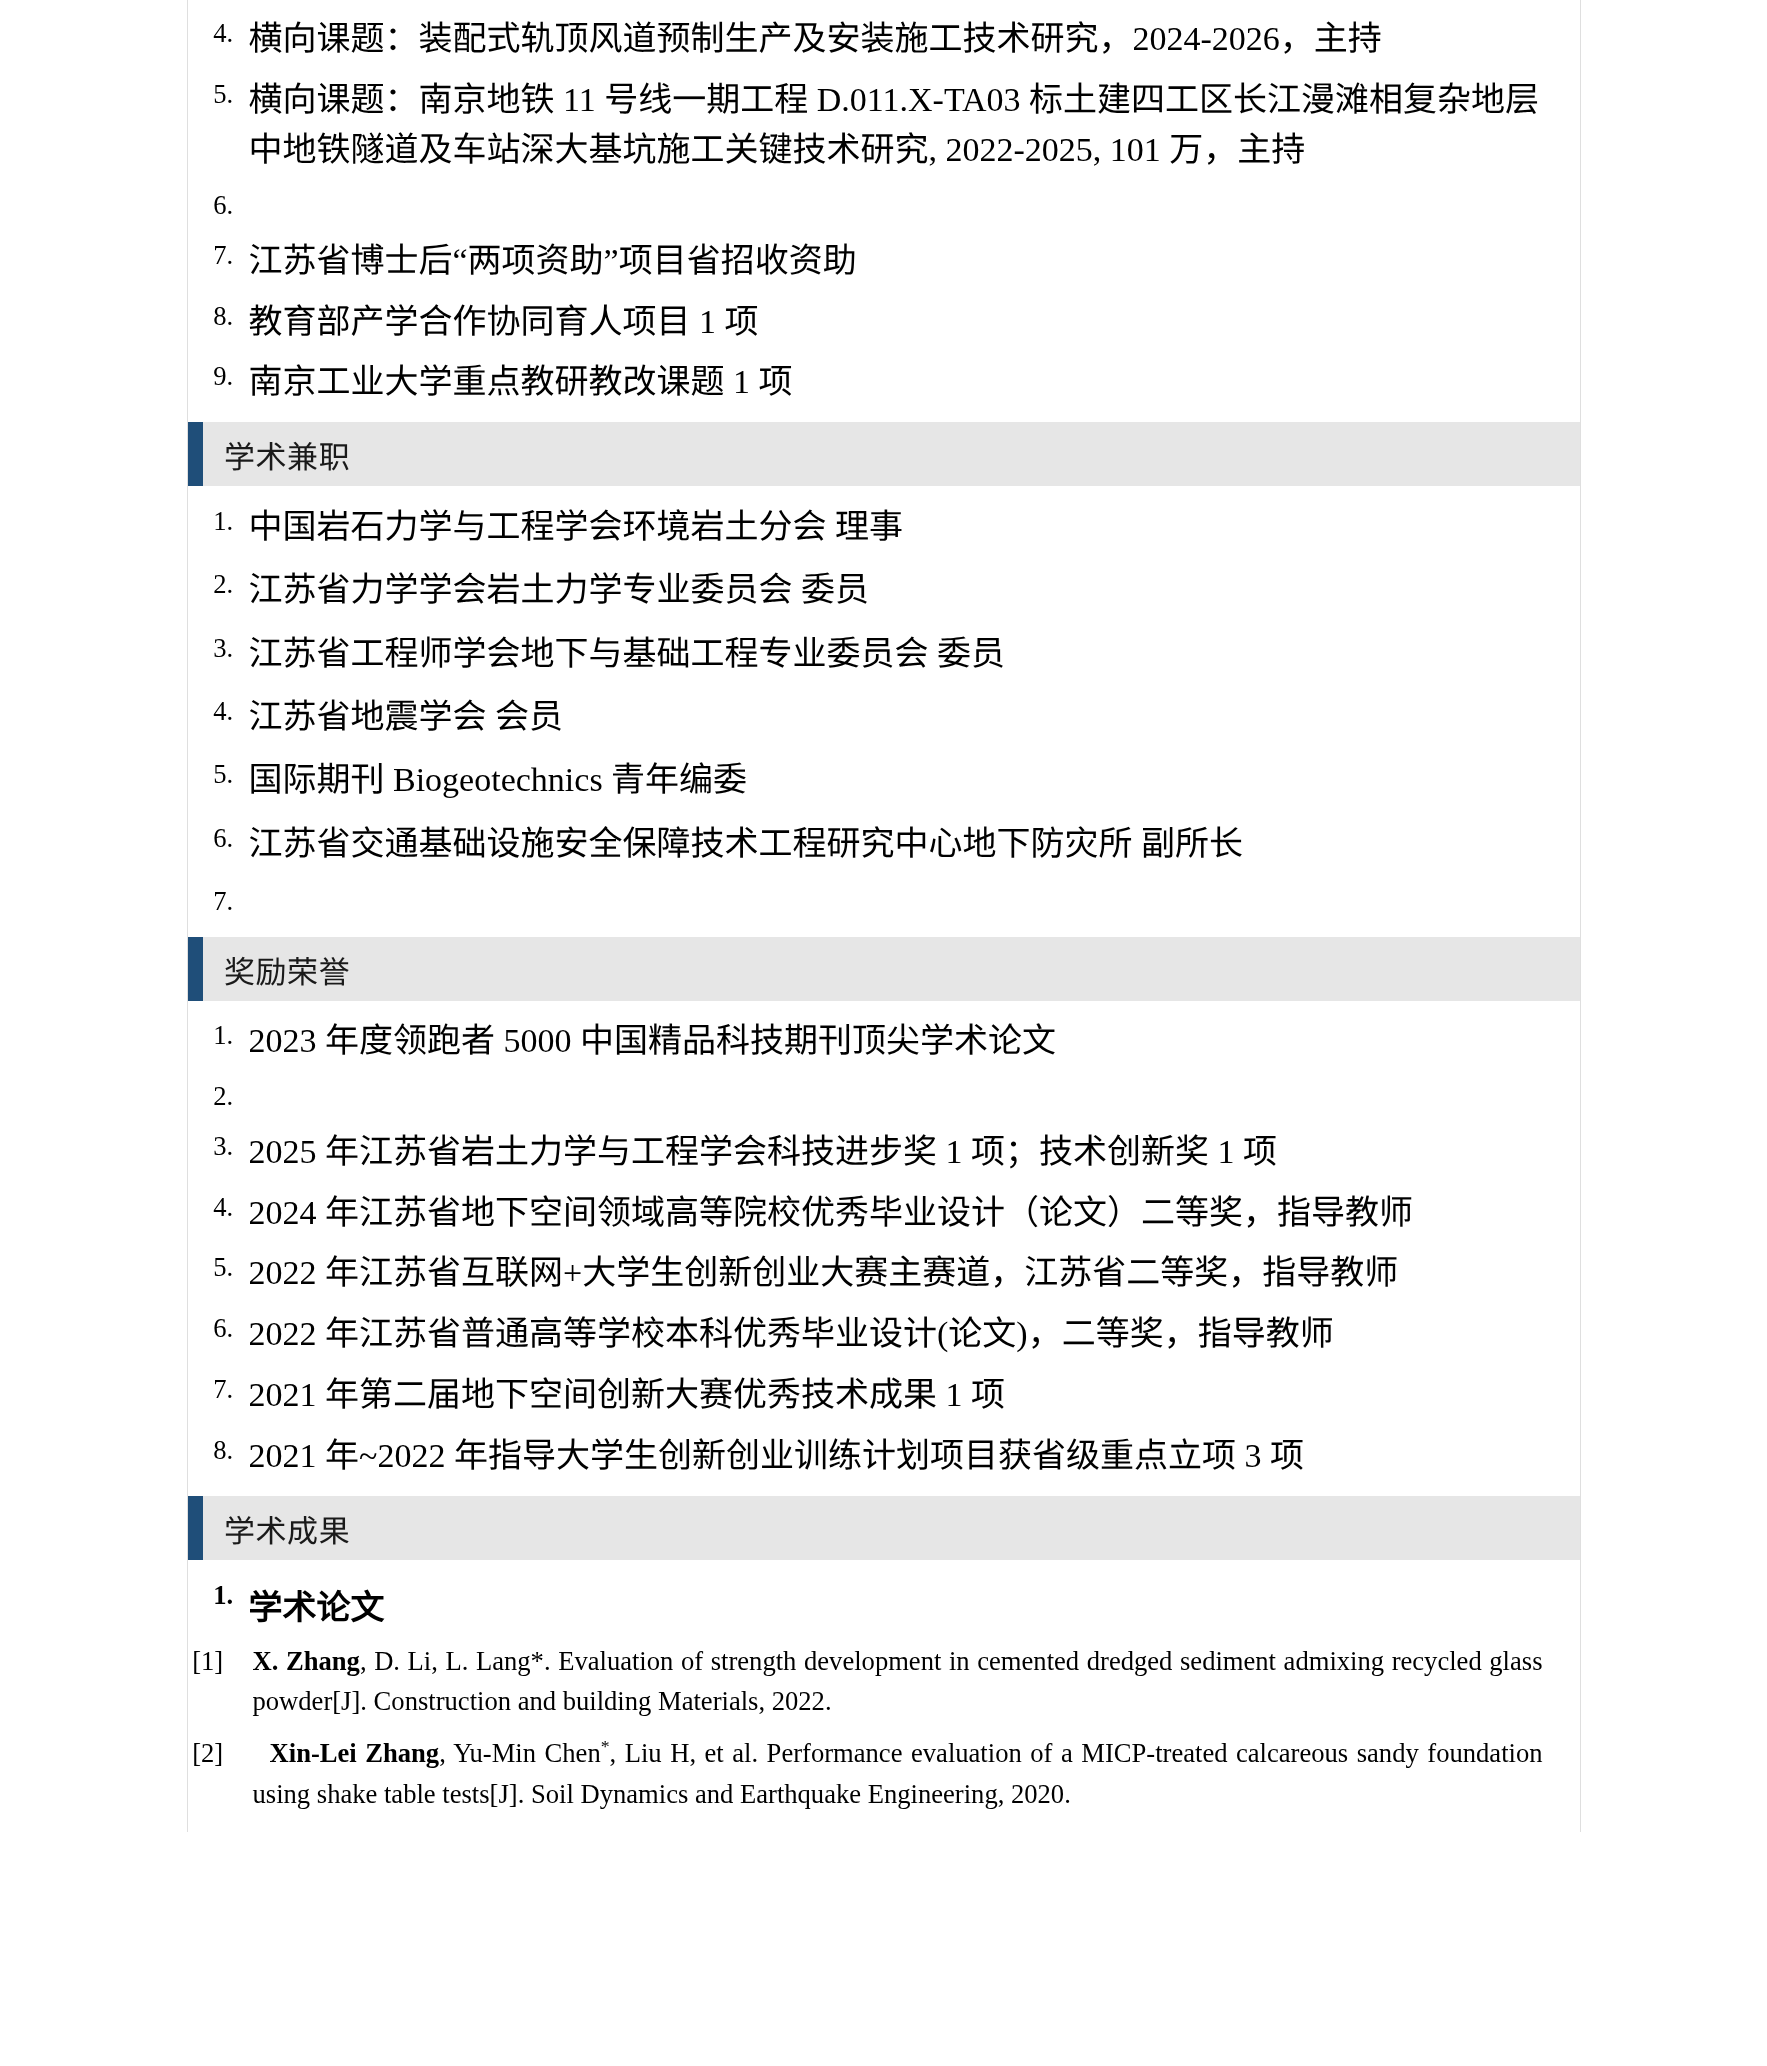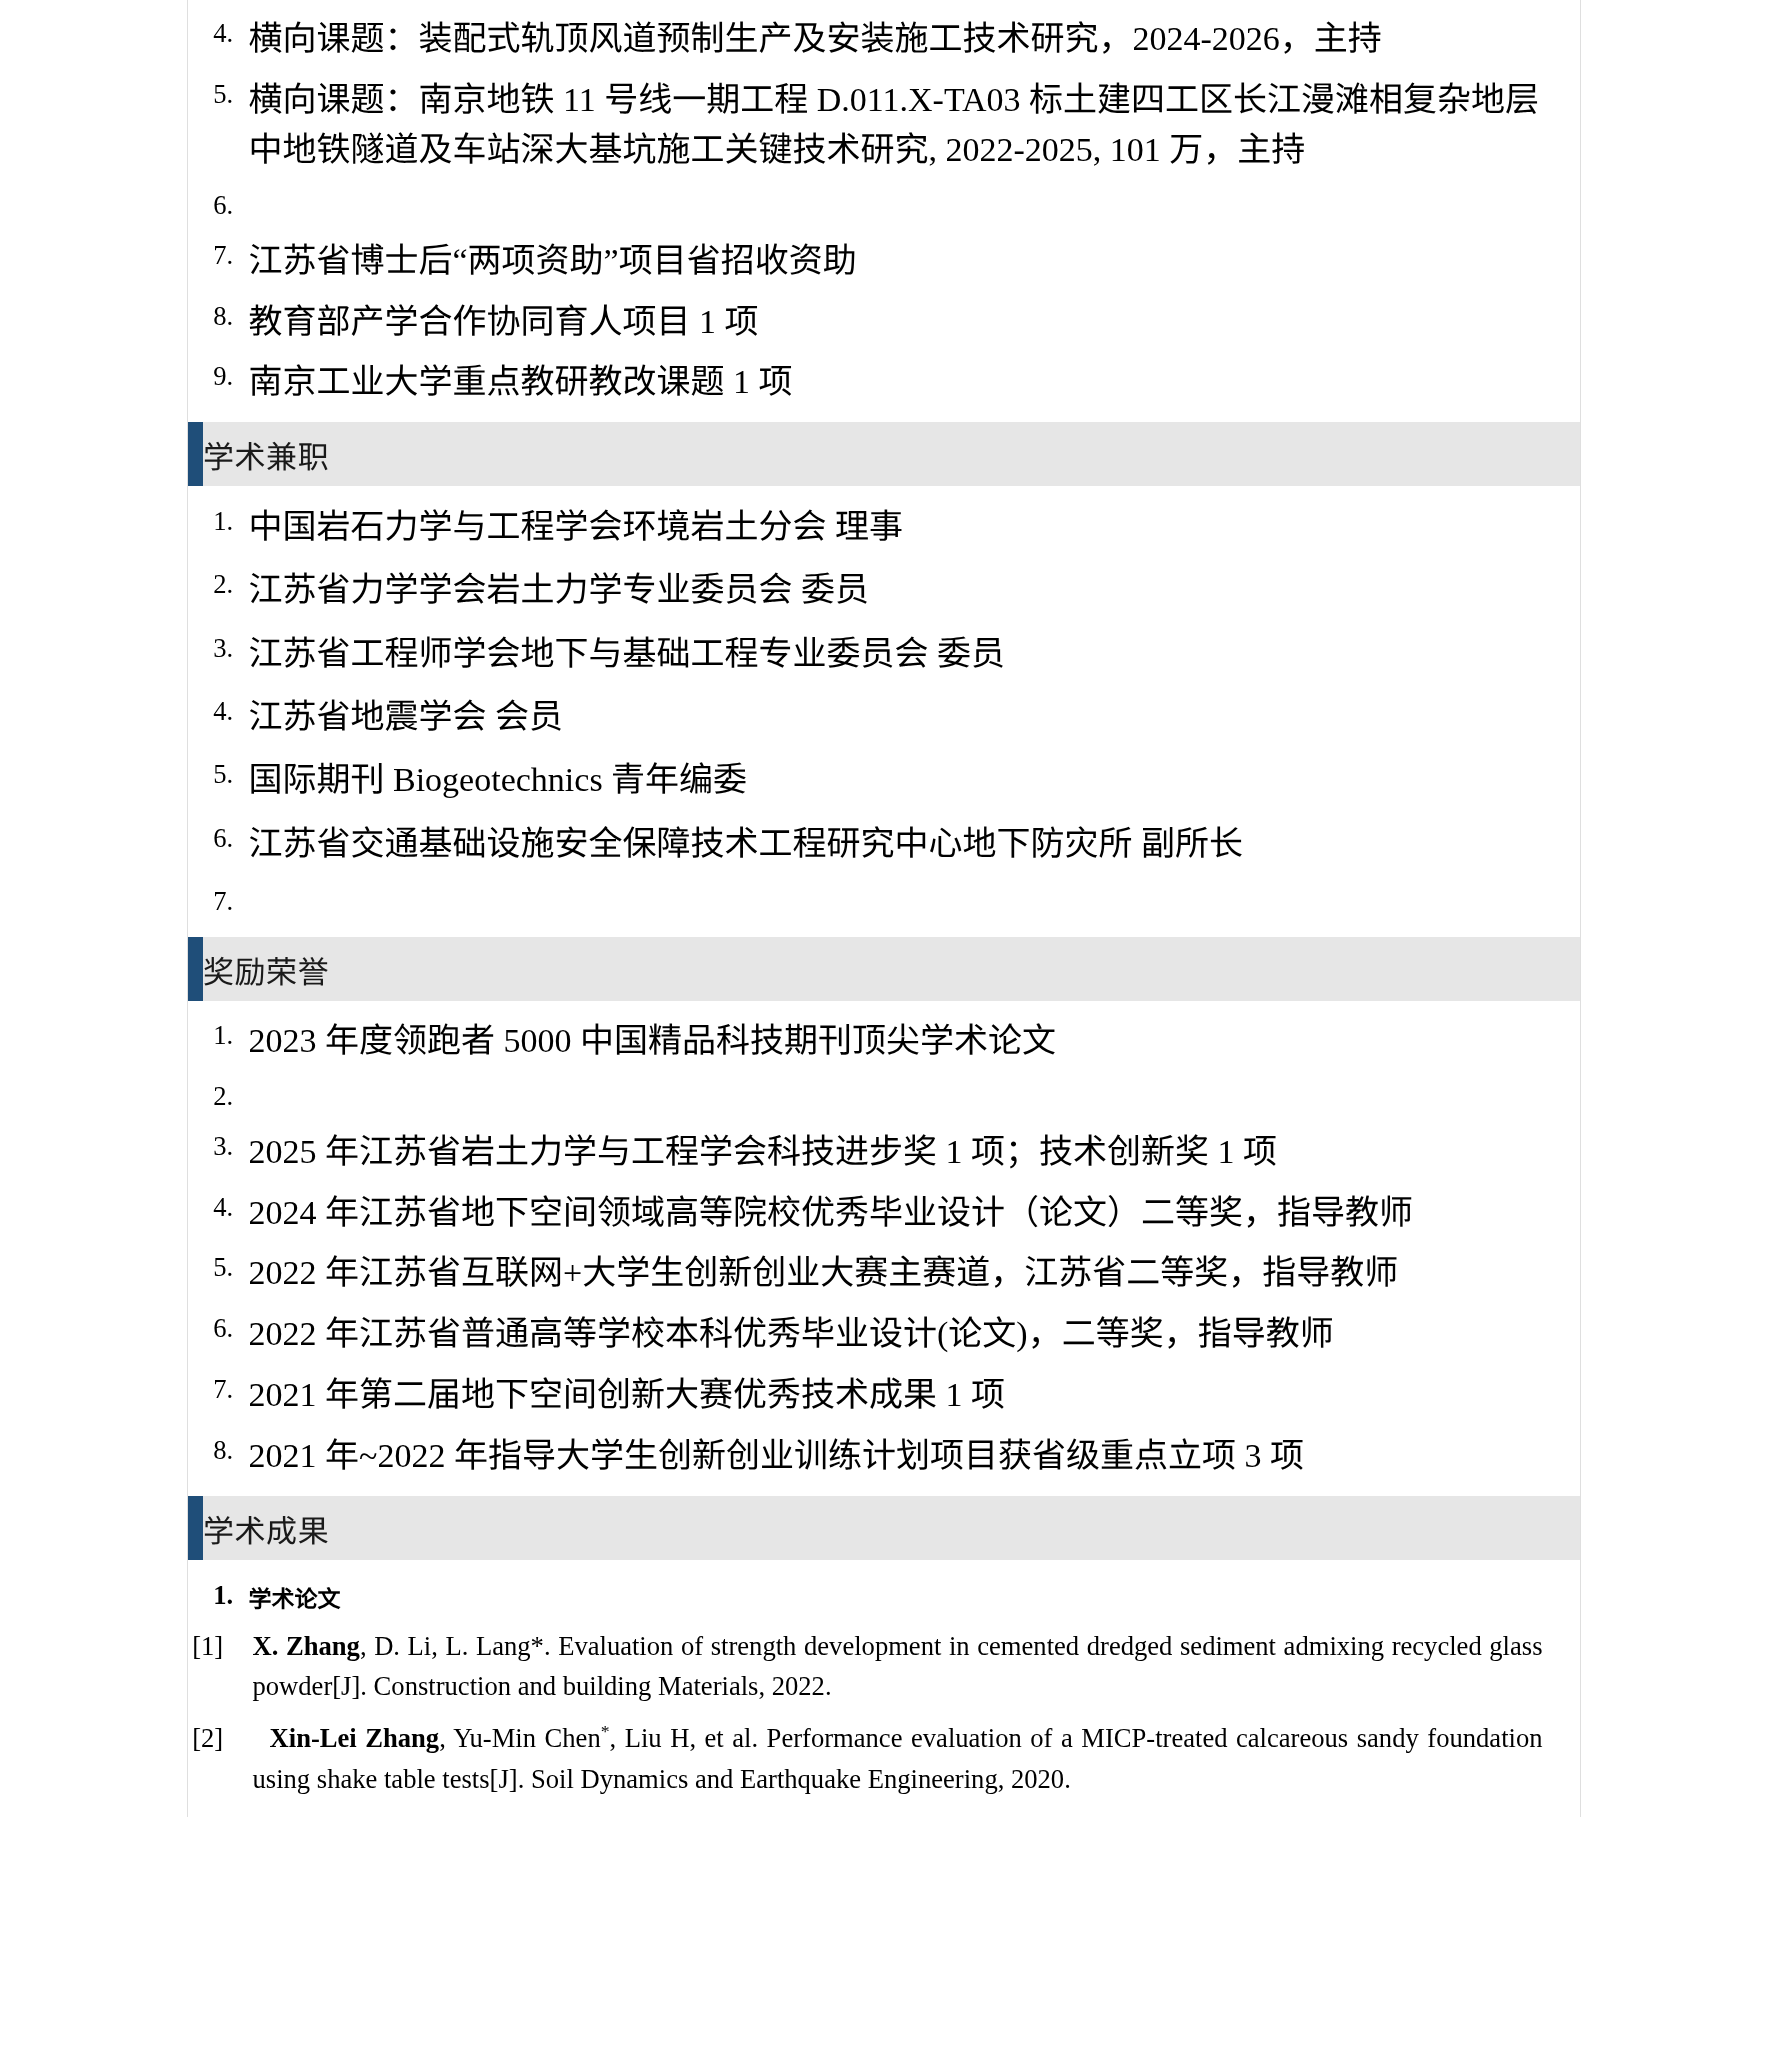--- a/index.html
+++ b/index.html
@@ -40,20 +40,21 @@
     flex: 0 0 15.4px;
     margin-right: 0;
   }
   .section-bar .sec-title {
     display: flex;
     align-items: center;
     font-family: "DejaVu Sans", "Liberation Sans", sans-serif;
     font-size: 31px;
     font-weight: 400;
     color: #1a1a1a;
+    padding-left: 21px;
     letter-spacing: 0.6px;
   }
   
   .list-block {
     padding: 8.3px 0 8.3px 0;
   }
   .li {
     display: flex;
     align-items: flex-start;
     padding: 4.1px 0;
@@ -92,21 +93,21 @@
     width: 61px;
     flex: 0 0 61px;
     text-align: right;
     padding-right: 15.4px;
     box-sizing: border-box;
     font-weight: bold;
     font-size: 26.6px;
   }
   .sub-head .txt {
     font-weight: bold;
-    font-size: 23px;
+    font-size: 34px;
     font-family: "DejaVu Sans", "Liberation Sans", sans-serif;
   }
   .ref {
     display: flex;
     align-items: flex-start;
     padding: 5.9px 0;
   }
   .ref .tag {
     width: 65px;
     flex: 0 0 65px;

